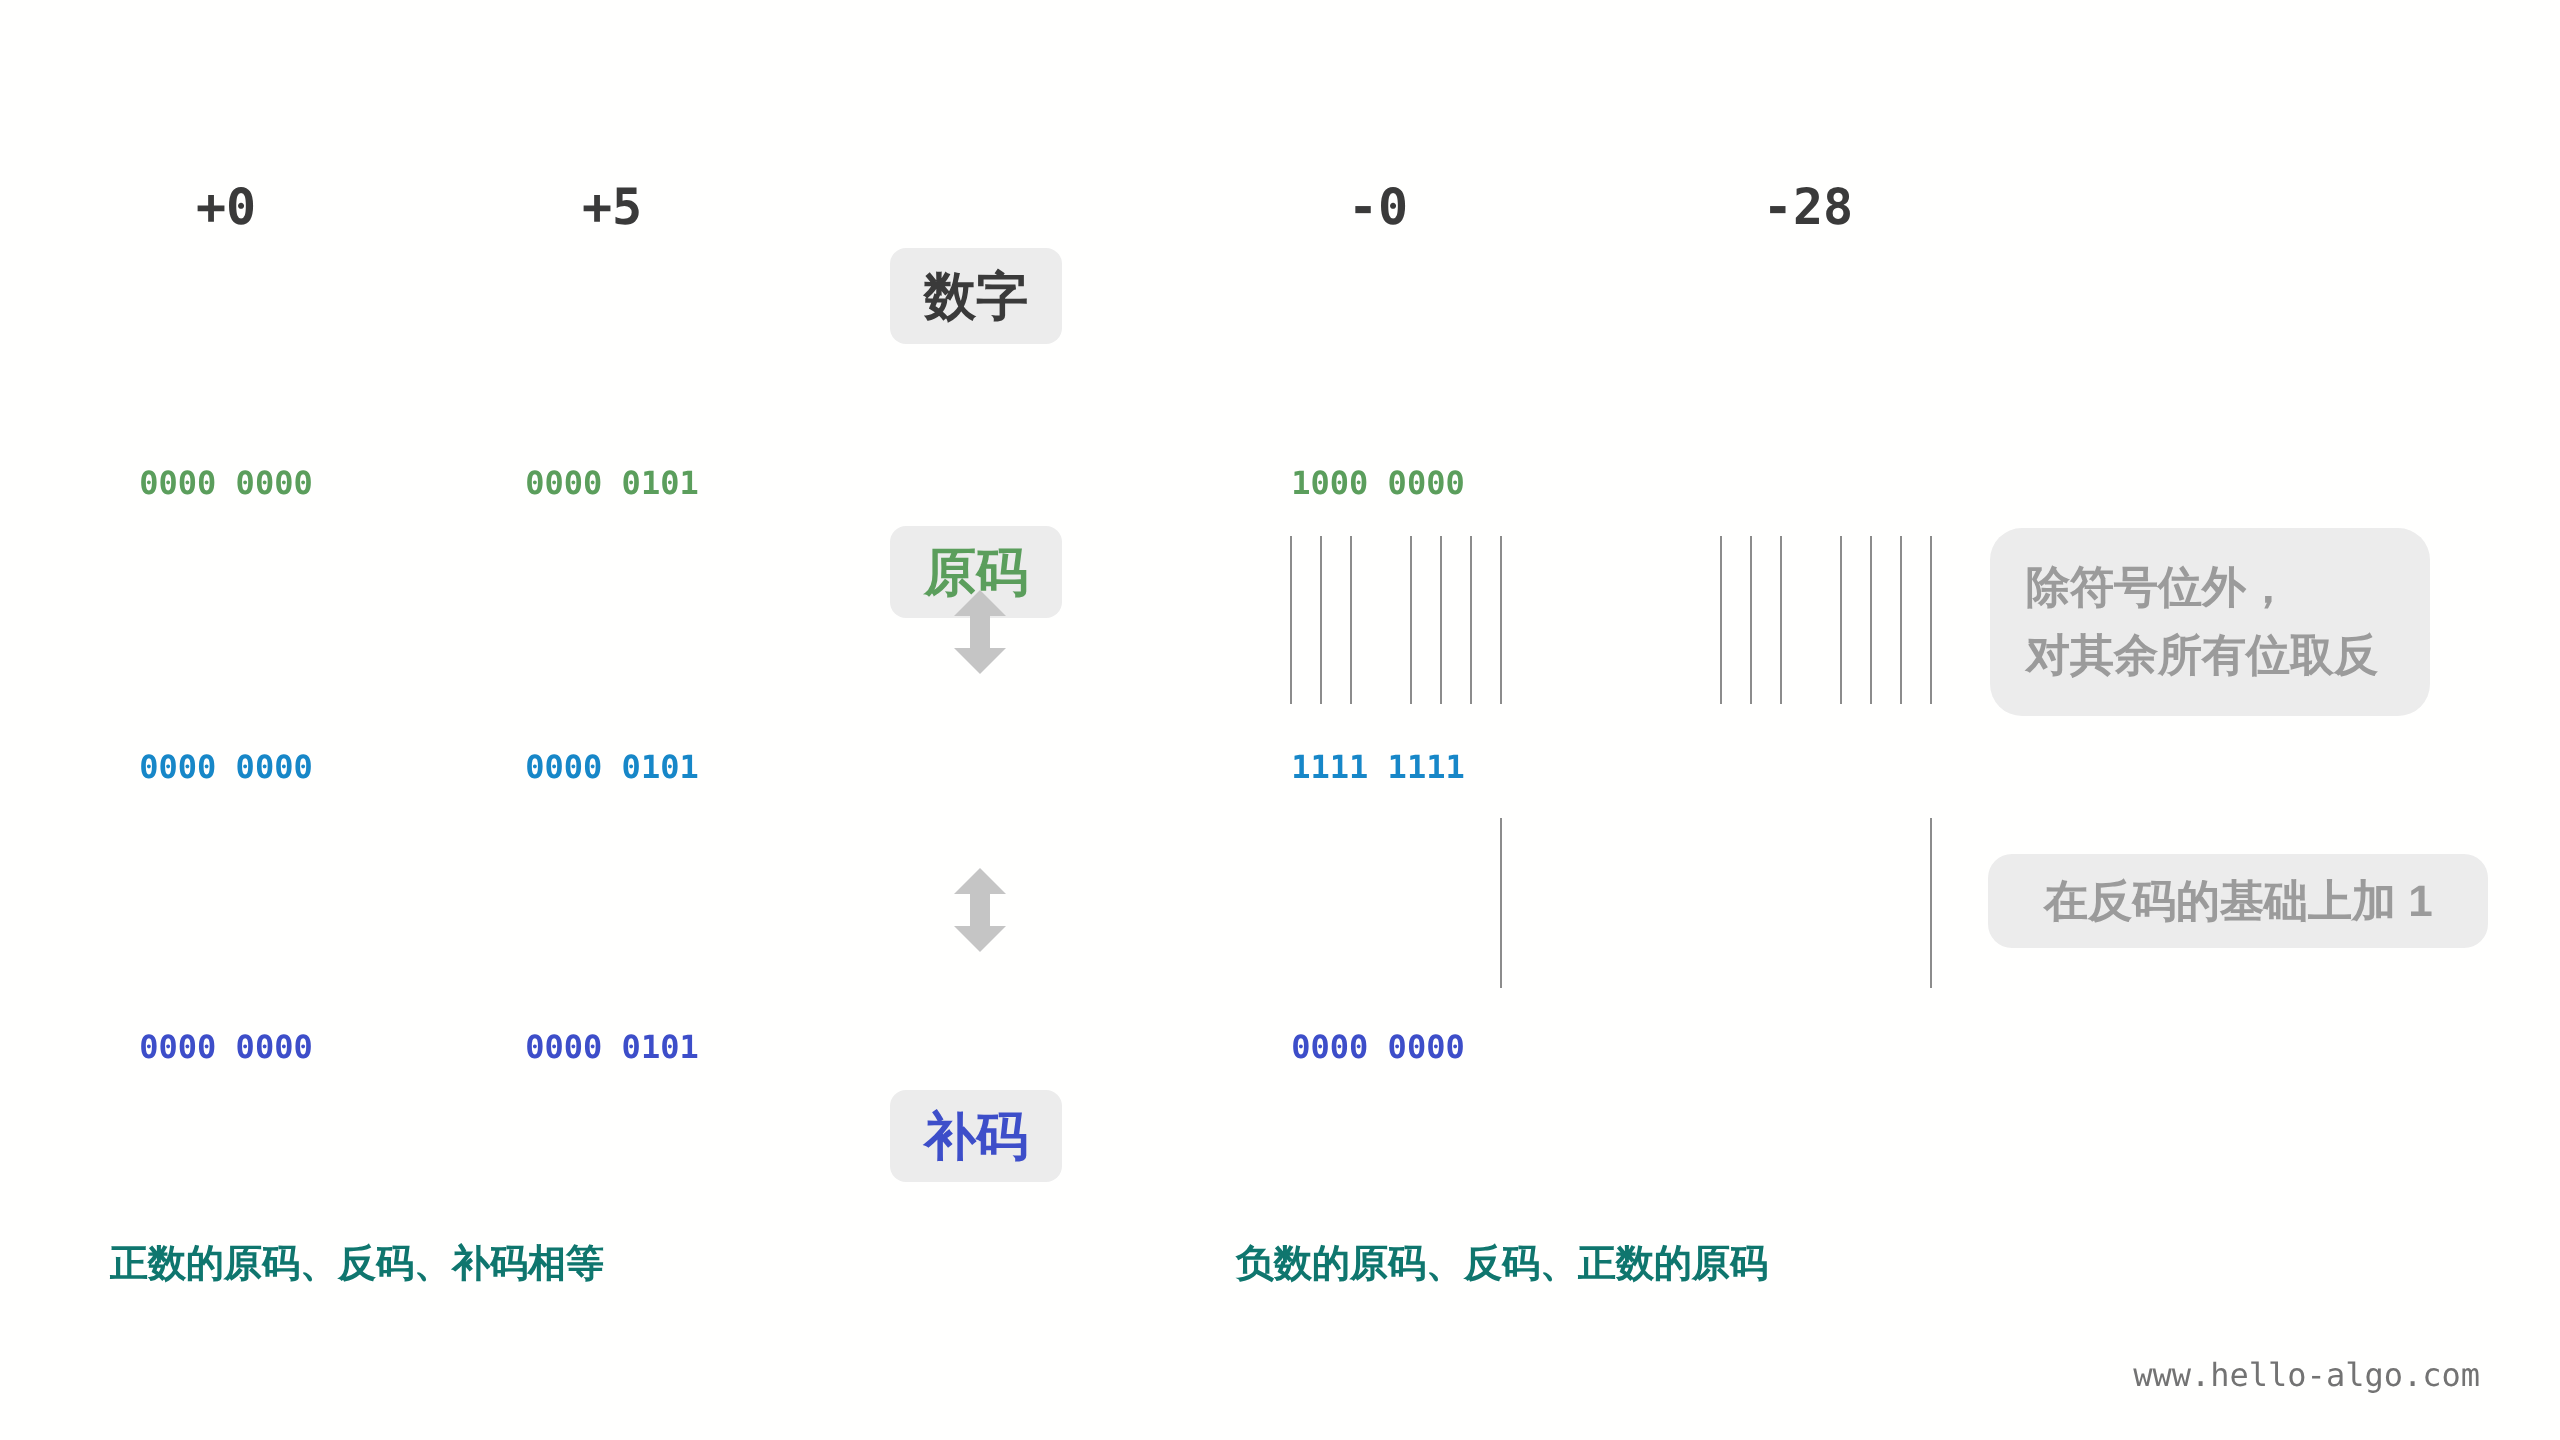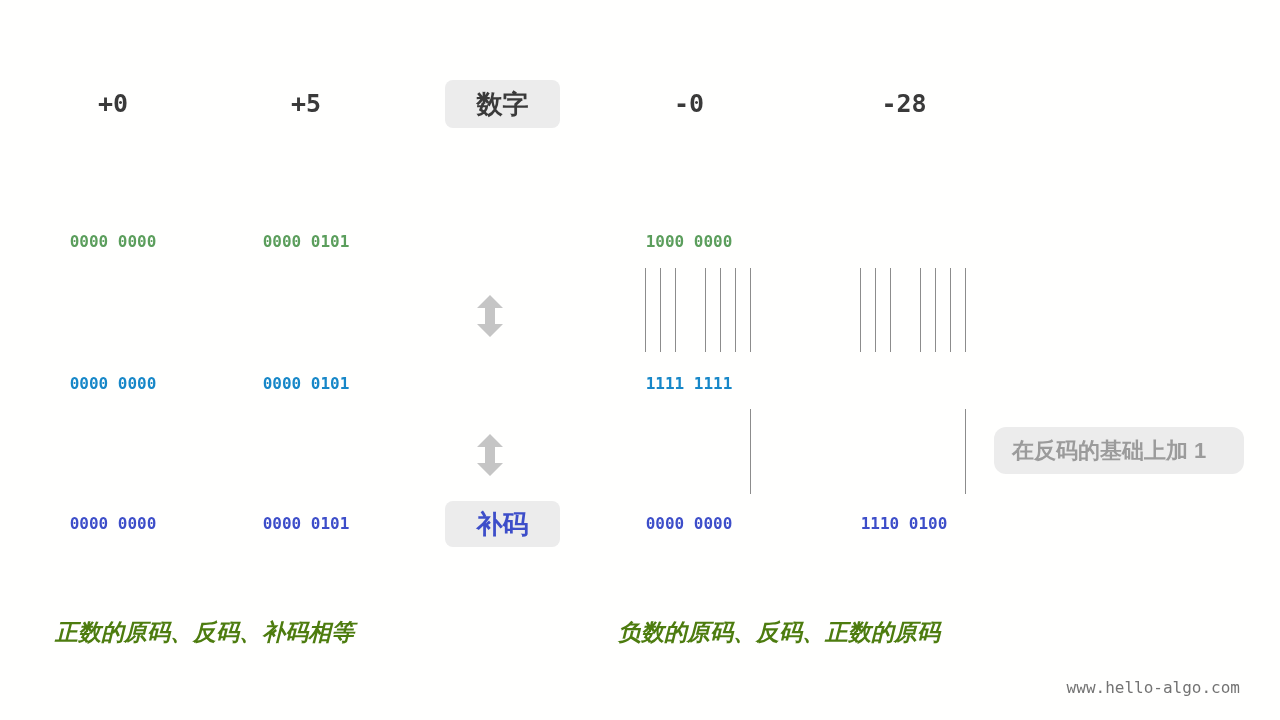--- a/index.html
+++ b/index.html
@@ -15,45 +15,45 @@
   .bin{
     position:absolute;width:136px;height:30px;line-height:30px;
     text-align:center;font-size:16px;white-space:pre;
   }
   .col1{left:45px;} .col2{left:238px;} .col3{left:621px;} .col4{left:836px;}
   .row-sign  {top:227px;} .row-ones{top:369px;} .row-twos{top:509px;}
   .green {color:#5b9e5c;}
   .blue  {color:#1787c8;}
   .indigo{color:#3d4ec9;}
   .label-box{
-    position:absolute;left:445px;width:115px;background:#ececec;border-radius:8px;
+    position:absolute;left:445px;width:86px;background:#ececec;border-radius:8px;
     display:flex;align-items:center;justify-content:center;
-    font-size:26px;font-weight:bold;
+    font-size:26px;font-weight:bold;margin-top:44px;
   }
   .label-number{top:80px;height:48px;color:#3a3a3a;}
   .label-sign  {top:219px;height:46px;}
   .label-ones  {top:361px;height:46px;}
   .label-twos  {top:501px;height:46px;}
   .arrow{position:absolute;left:477px;width:26px;height:42px;}
   .arrow-1{top:295px;} .arrow-2{top:434px;}
   .note{
     position:absolute;background:#ececec;color:#9b9b9b;font-weight:bold;
   }
   .note-invert{
     left:995px;top:264px;width:220px;height:94px;border-radius:16px;
     font-size:22px;line-height:34px;padding:13px 0 0 18px;box-sizing:border-box;
   }
   .note-addone{
     left:994px;top:427px;width:250px;height:47px;border-radius:12px;
-    font-size:22px;display:flex;align-items:center;padding-left:18px;
+    font-size:22px;display:flex;align-items:center;padding-left:28px;
     box-sizing:border-box;white-space:pre;
   }
   .caption{
     position:absolute;top:620px;height:25px;line-height:25px;
-    font-size:23px;font-weight:bold;color:#4d7c0f;font-style:italic;
+    font-size:19px;font-weight:bold;color:#0f766e;
   }
   .caption-left{left:55px;} .caption-right{left:618px;}
   .watermark{
     position:absolute;right:40px;top:678px;font-size:16px;color:#737373;
     font-family:"DejaVu Sans Mono",monospace;
   }
   .bitline{position:absolute;width:1px;background:#8c8c8c;}
 </style>
 </head>
 <body>
@@ -61,31 +61,31 @@
 <div class="canvas">
 
   <div class="num-header mono col1">+0</div>
   <div class="num-header mono col2">+5</div>
   <div class="label-box label-number">数字</div>
   <div class="num-header mono col3">-0</div>
   <div class="num-header mono col4">-28</div>
 
   <div class="bin mono green col1 row-sign">0000 0000</div>
   <div class="bin mono green col2 row-sign">0000 0101</div>
+  <div class="label-box label-sign green">原码</div>
   <div class="bin mono green col3 row-sign">1000 0000</div>
 
   <div class="bin mono blue col1 row-ones">0000 0000</div>
   <div class="bin mono blue col2 row-ones">0000 0101</div>
   <div class="bin mono blue col3 row-ones">1111 1111</div>
 
   <div class="bin mono indigo col1 row-twos">0000 0000</div>
   <div class="bin mono indigo col2 row-twos">0000 0101</div>
   <div class="label-box label-twos indigo">补码</div>
   <div class="bin mono indigo col3 row-twos">0000 0000</div>
-  <div class="bin mono indigo col4 row-twos">1110 0100</div>
 
   <svg class="arrow arrow-1" viewBox="0 0 26 42">
     <path d="M13 0 L26 13 L18 13 L18 29 L26 29 L13 42 L0 29 L8 29 L8 13 L0 13 Z" fill="#c5c5c5"></path>
   </svg>
   <svg class="arrow arrow-2" viewBox="0 0 26 42">
     <path d="M13 0 L26 13 L18 13 L18 29 L26 29 L13 42 L0 29 L8 29 L8 13 L0 13 Z" fill="#c5c5c5"></path>
   </svg>
 
   <div id="lines-layer">
       <div class="bitline" style="left: 645px; top: 268px; height: 84px;"></div>
@@ -99,19 +99,23 @@
       <div class="bitline" style="left: 875px; top: 268px; height: 84px;"></div>
       <div class="bitline" style="left: 890px; top: 268px; height: 84px;"></div>
       <div class="bitline" style="left: 920px; top: 268px; height: 84px;"></div>
       <div class="bitline" style="left: 935px; top: 268px; height: 84px;"></div>
       <div class="bitline" style="left: 950px; top: 268px; height: 84px;"></div>
       <div class="bitline" style="left: 965px; top: 268px; height: 84px;"></div>
       <div class="bitline" style="left: 750px; top: 409px; height: 85px;"></div>
       <div class="bitline" style="left: 965px; top: 409px; height: 85px;"></div>
     </div>
 
+  <div class="note note-invert">
+    <div>除符号位外，</div>
+    <div>对其余所有位取反</div>
+  </div>
   <div class="note note-addone">在反码的基础上加 1</div>
 
   <div class="caption caption-left">正数的原码、反码、补码相等</div>
   <div class="caption caption-right">负数的原码、反码、正数的原码</div>
 
   <div class="watermark">www.hello-algo.com</div>
 </div>
 
 </body></html>

